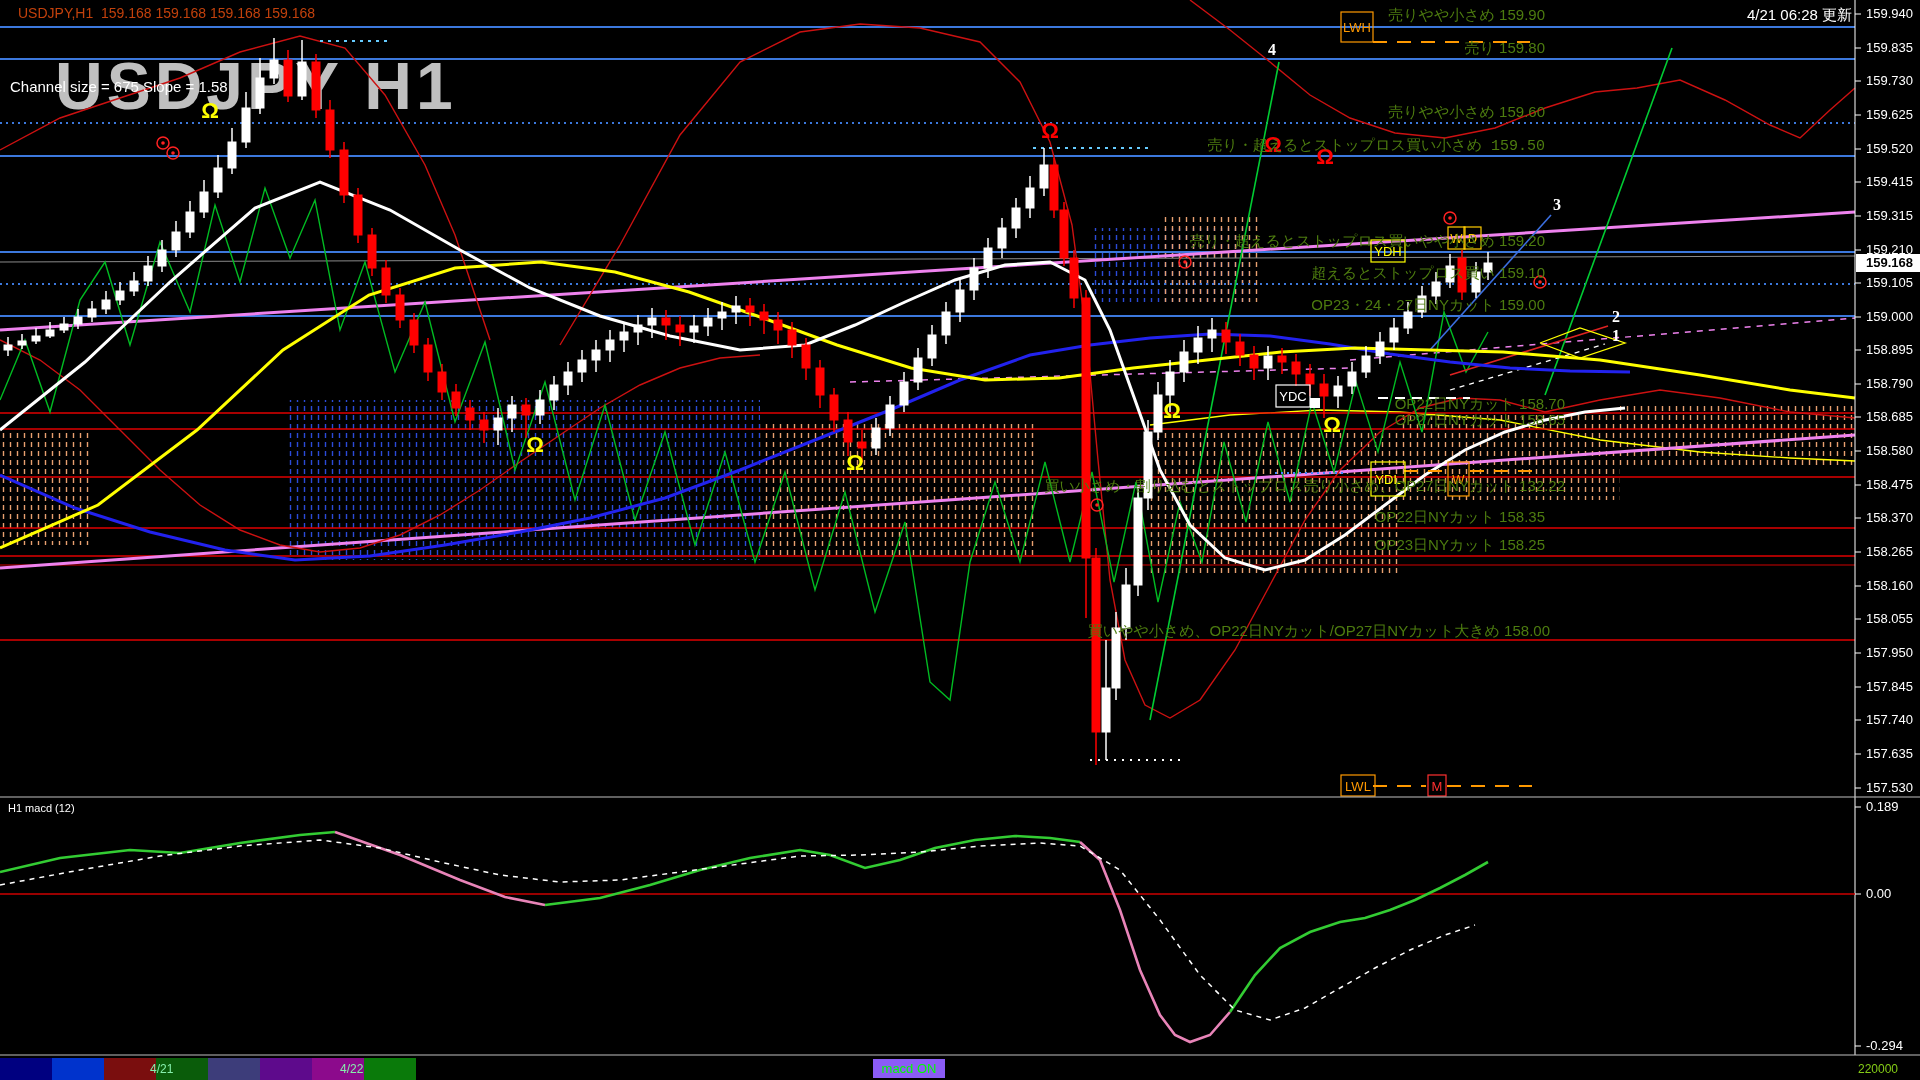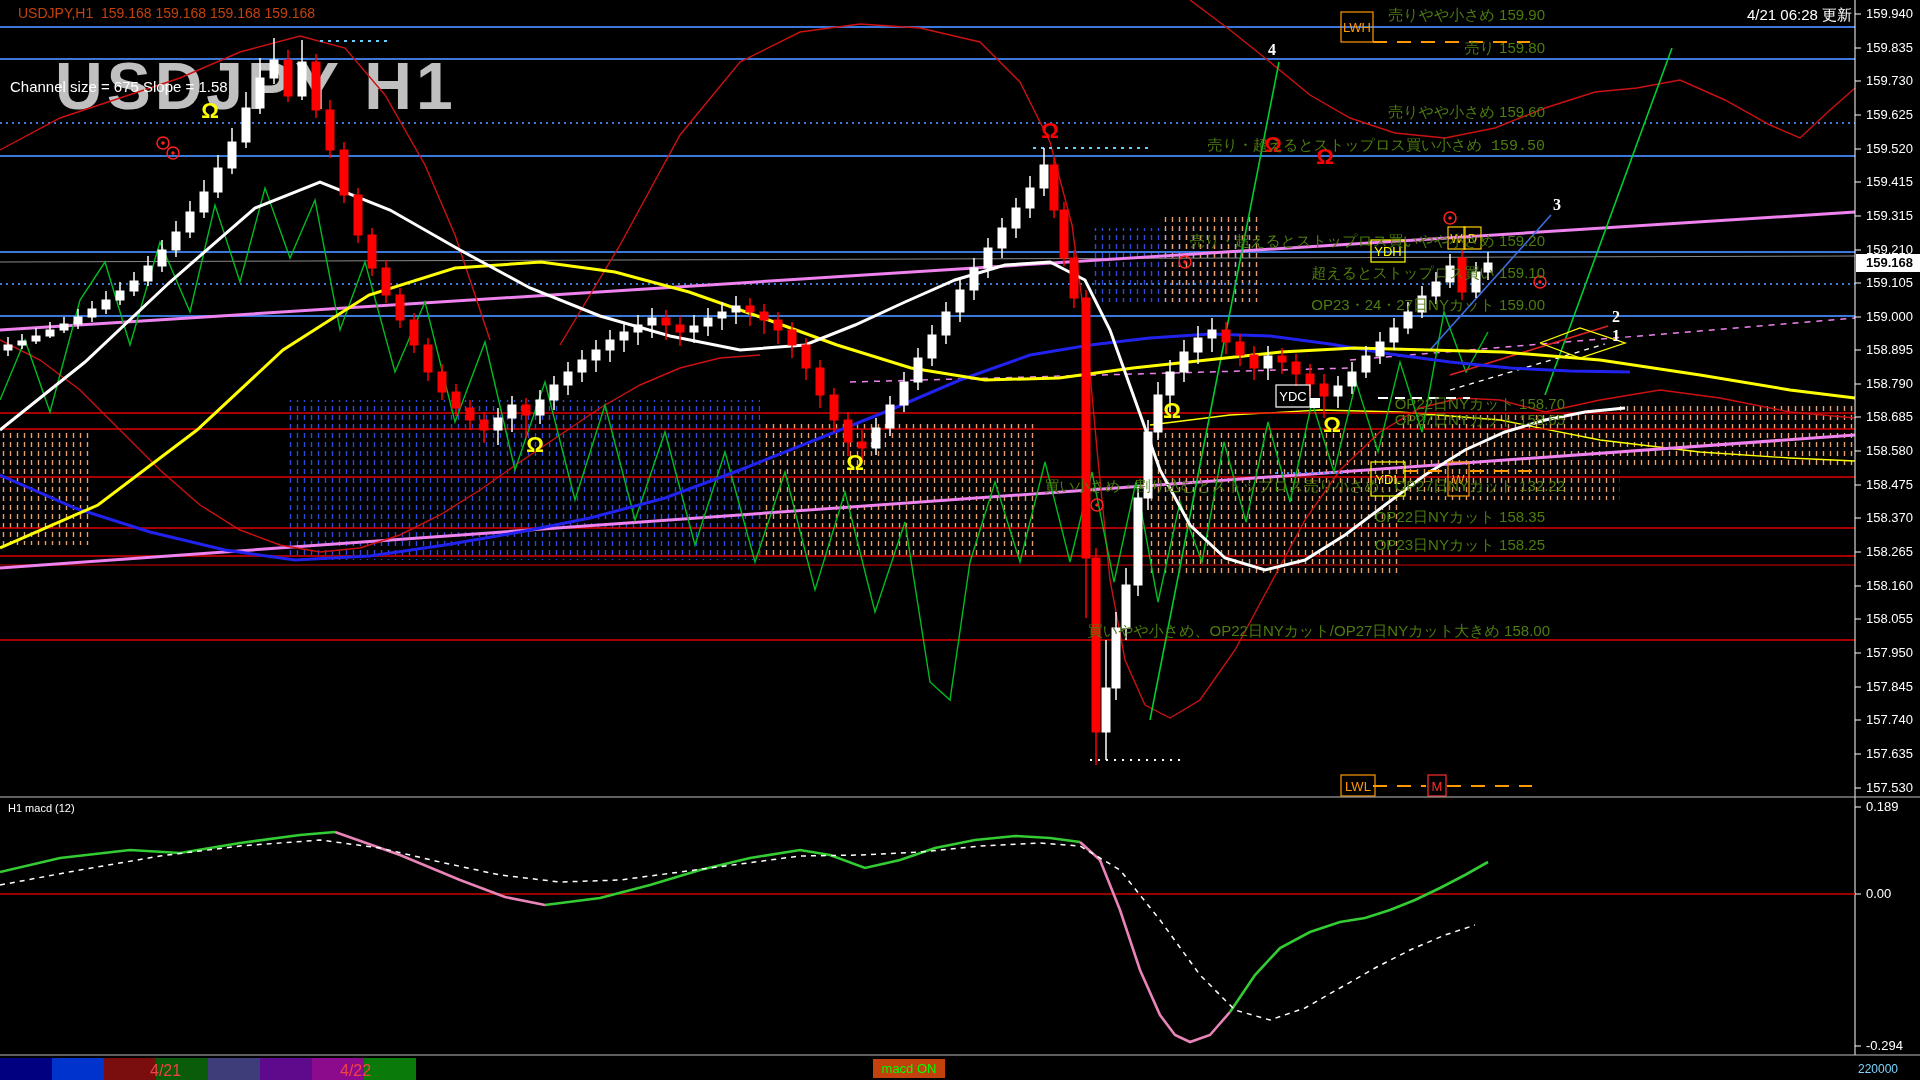--- a/index.html
+++ b/index.html
@@ -7,24 +7,24 @@
           font-family:"Liberation Sans","DejaVu Sans",sans-serif;}
   .watermark{position:absolute;left:55px;top:48px;font-size:66px;font-weight:bold;
              color:#c0c0c0;letter-spacing:4px;z-index:1;}
   svg.chart{position:absolute;left:0;top:0;z-index:2;}
   .hud{position:absolute;left:0;top:0;width:100%;height:100%;z-index:3;pointer-events:none;}
   .symline{position:absolute;left:18px;top:5px;color:#c2410c;font-size:14px;white-space:pre;}
   .chaninfo{position:absolute;left:10px;top:78px;color:#fff;font-size:15px;}
   .updated{position:absolute;right:68px;top:6px;color:#fff;font-size:15px;}
   .macdlabel{position:absolute;left:8px;top:802px;color:#fff;font-size:11px;}
   .lvl{position:absolute;color:#4d7c0f;font-size:15px;white-space:nowrap;transform:translateY(-50%);}
-  .tl-label{position:absolute;top:1062px;color:#ef4444;font-size:16px;}
-  .macd-chip{position:absolute;left:873px;top:1059px;width:72px;height:19px;background:#c2410c;
+  .tl-label{position:absolute;top:1062px;color:#86efac;font-size:12px;}
+  .macd-chip{position:absolute;left:873px;top:1059px;width:72px;height:19px;background:#8b5cf6;
              color:#00ff00;font-size:13px;text-align:center;line-height:19px;pointer-events:auto;cursor:pointer;}
-  .right-val{position:absolute;left:1858px;top:1062px;color:#7dd3fc;font-size:12px;}
+  .right-val{position:absolute;left:1858px;top:1062px;color:#84cc16;font-size:12px;}
 </style>
 </head>
 <body>
 
 <div class="screen">
   <div class="watermark">USDJPY H1</div>
   <svg class="chart" id="chart-svg" width="1920" height="1080">
     <defs>
       <pattern id="hatchBlue" width="7" height="9" patternUnits="userSpaceOnUse">
         <line x1="3.5" y1="1" x2="3.5" y2="6" stroke="#2b4bd8" stroke-width="1.4"></line>

